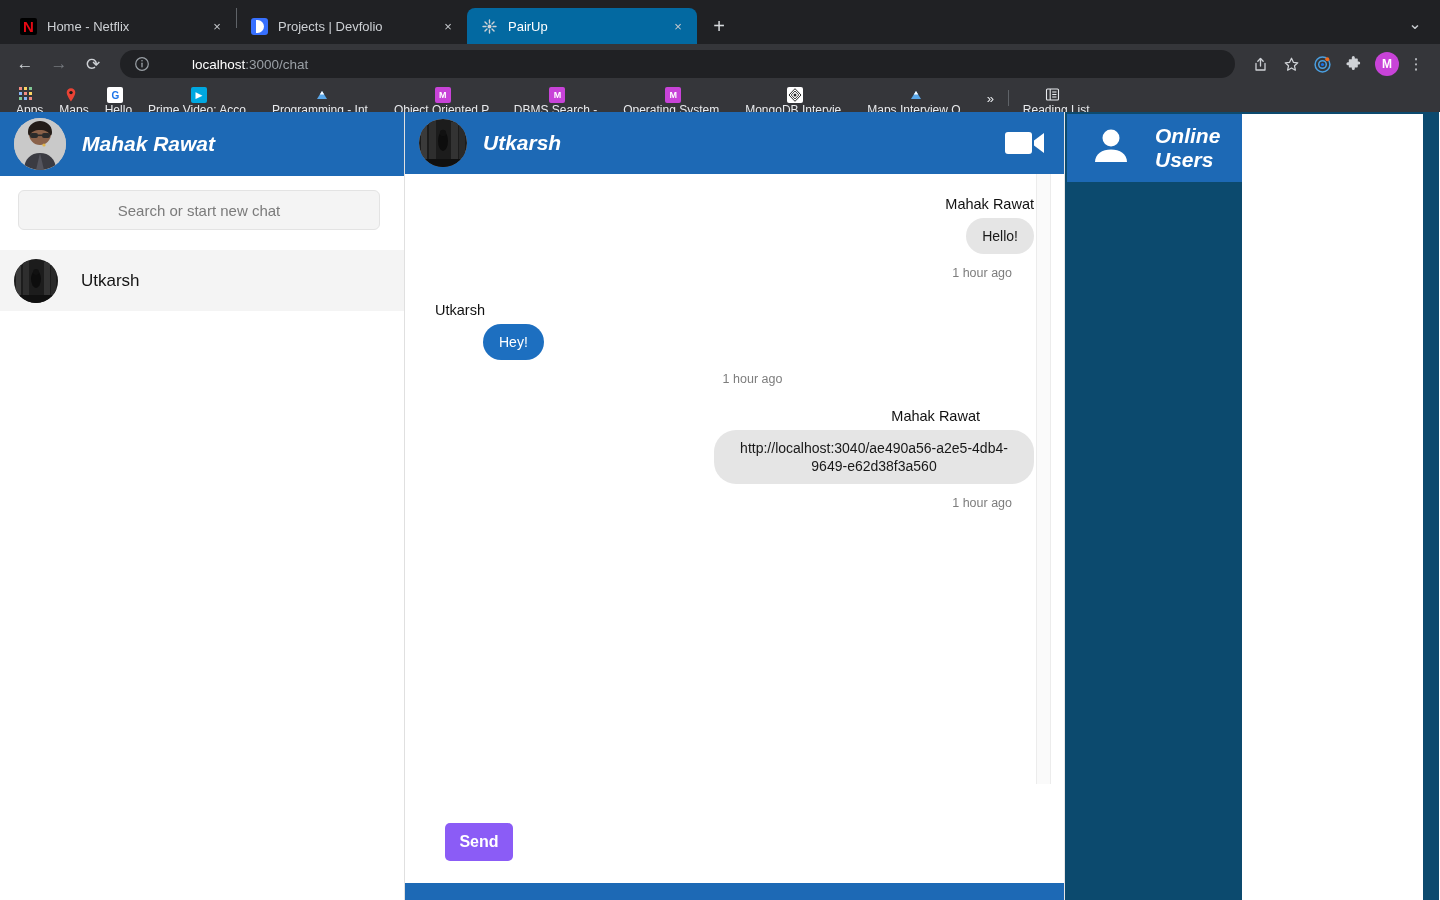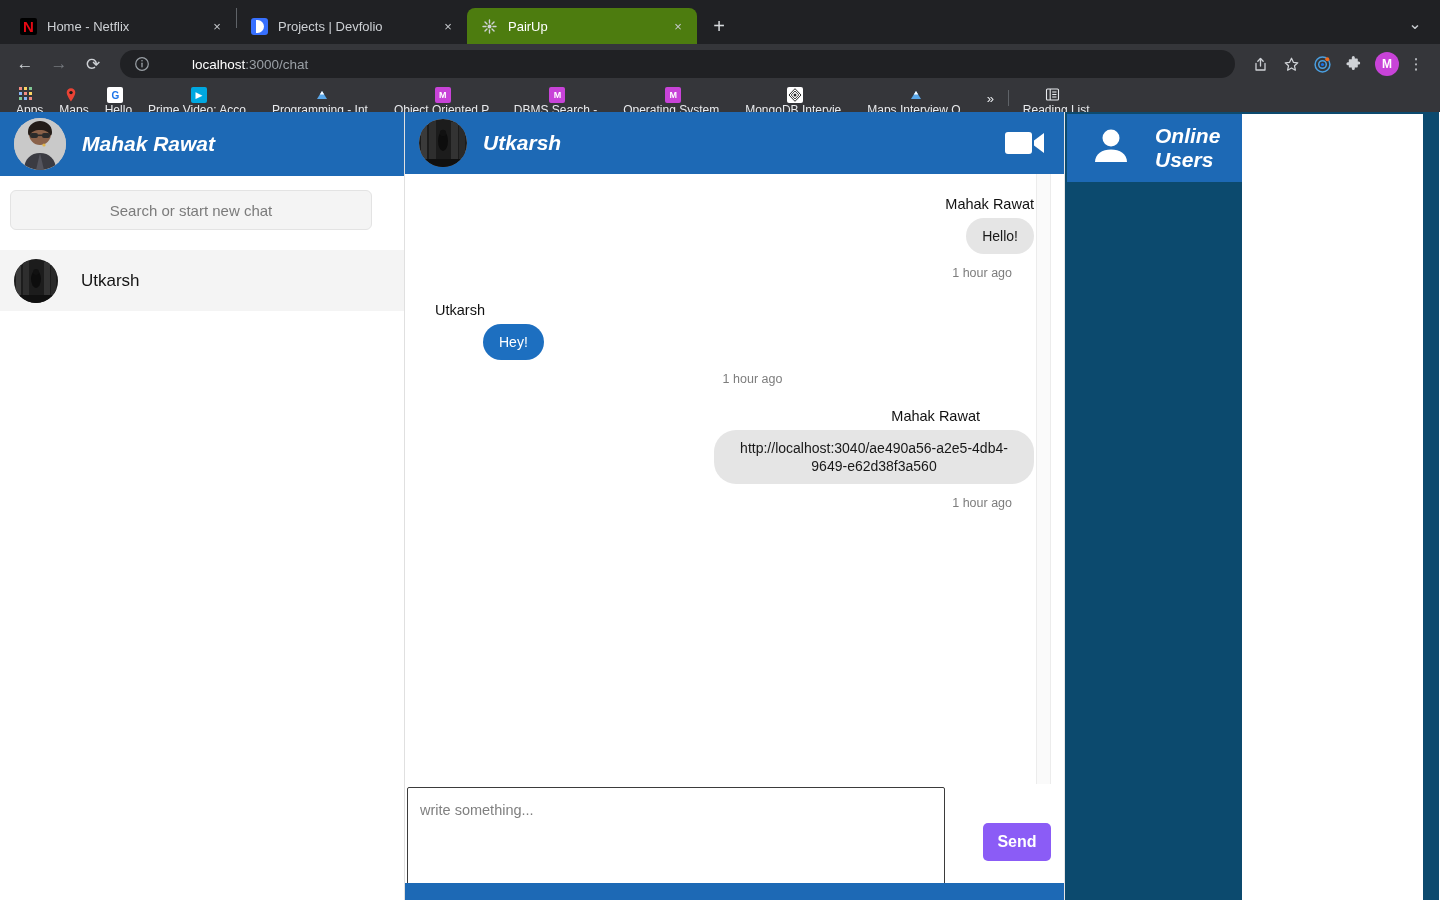--- a/index.html
+++ b/index.html
@@ -15,21 +15,21 @@
 
   #tabstrip { height: 44px; display: flex; align-items: flex-end; padding-left: 6px; position: relative; }
   .tab {
     height: 36px; width: 230px;
     display: flex; align-items: center;
     padding: 0 10px 0 14px;
     border-radius: 8px 8px 0 0;
     color: #cdd0d4; font-size: 13px;
     position: relative;
   }
-  .tab.active { background: #4d7c0f; color: #ffffff; }
+  .tab.active { background: #0369a1; color: #ffffff; }
   .tab .favicon { width: 17px; height: 17px; flex: 0 0 17px; margin-right: 10px; position: relative; }
   .tab .tab-title { flex: 1 1 auto; white-space: nowrap; overflow: hidden; text-overflow: ellipsis; font-size: 13px; }
   .tab .tab-close { width: 18px; height: 18px; flex: 0 0 18px; display: flex; align-items: center; justify-content: center; font-size: 13px; color: #c6c9cd; }
   .tab-sep { width: 1px; height: 20px; background: #5f6368; align-self: center; margin: 0 0 8px 0; }
 
   .newtab { width: 28px; height: 28px; margin: 0 0 4px 8px; display: flex; align-items: center; justify-content: center; color: #d7dadd; font-size: 20px; font-weight: 300; }
   .win-ctrl { position: absolute; right: 12px; top: 12px; width: 26px; height: 22px; display: flex; align-items: center; justify-content: center; color: #c6c9cd; }
 
   
   .fav-netflix { background: #000; border-radius: 2px; }
@@ -77,21 +77,21 @@
 
   
   #sidebar { width: 405px; height: 788px; background: #ffffff; border-right: 1px solid #e0e0e0; display: flex; flex-direction: column; }
   .side-header {
     height: 64px; background: #1d69b5; display: flex; align-items: center; padding: 0 14px; flex: 0 0 64px;
   }
   .avatar { border-radius: 50%; overflow: hidden; flex: 0 0 auto; background: #c8c8c8; position: relative; }
   .avatar svg { display: block; }
   .side-header .name { color: #ffffff; font-size: 21px; font-weight: bold; font-style: italic; margin-left: 16px; }
 
-  .search-wrap { padding: 14px 15px 0 10px; }
+  .search-wrap { padding: 14px 15px 0 10px; margin-left: 8px; }
   #search-input {
     width: 362px; height: 40px; border: 1px solid #e3e3e3; background: #f4f4f4;
     border-radius: 6px; text-align: center; font-size: 15px; color: #7b7b7b;
     font-family: "Liberation Sans", sans-serif; outline: none;
   }
   #search-input::placeholder { color: #7b7b7b; }
 
   .chat-list { margin-top: 20px; }
   .chat-item { height: 61px; background: #f4f4f4; display: flex; align-items: center; padding: 0 14px; }
   .chat-item .cname { font-size: 17px; color: #141414; margin-left: 23px; }
@@ -407,21 +407,20 @@
       <div class="msg-row right">
         <span class="msg-author" style="margin-right:54px;">Mahak Rawat</span>
         <span class="bubble me">http://localhost:3040/ae490a56-a2e5-4db4-9649-e62d38f3a560</span>
         <span class="msg-time">1 hour ago</span>
       </div>
 
       <div class="scroll-track"></div>
     </div>
 
     <div class="composer">
-      <textarea id="message-input" placeholder="write something..." style=""></textarea>
       <button id="send-button">Send</button>
     </div>
 
     <div class="bottom-bar"></div>
   </div>
 
   <div id="online">
     <div class="online-header">
       <span>
         <svg width="44" height="44" viewBox="0 0 44 44">

